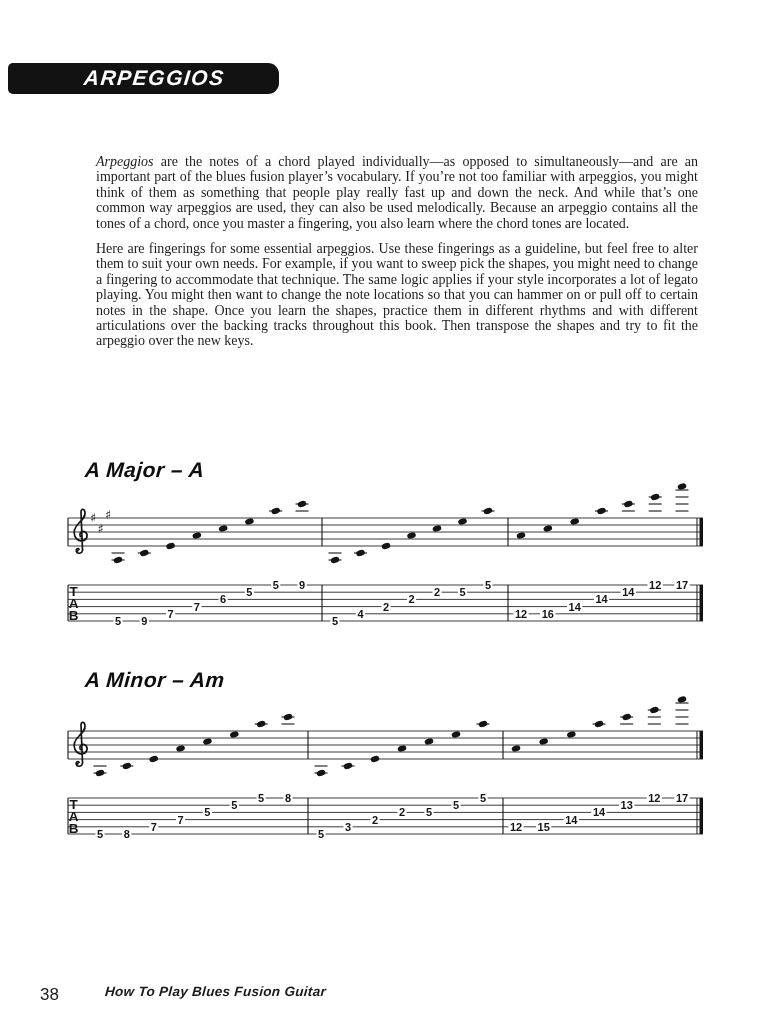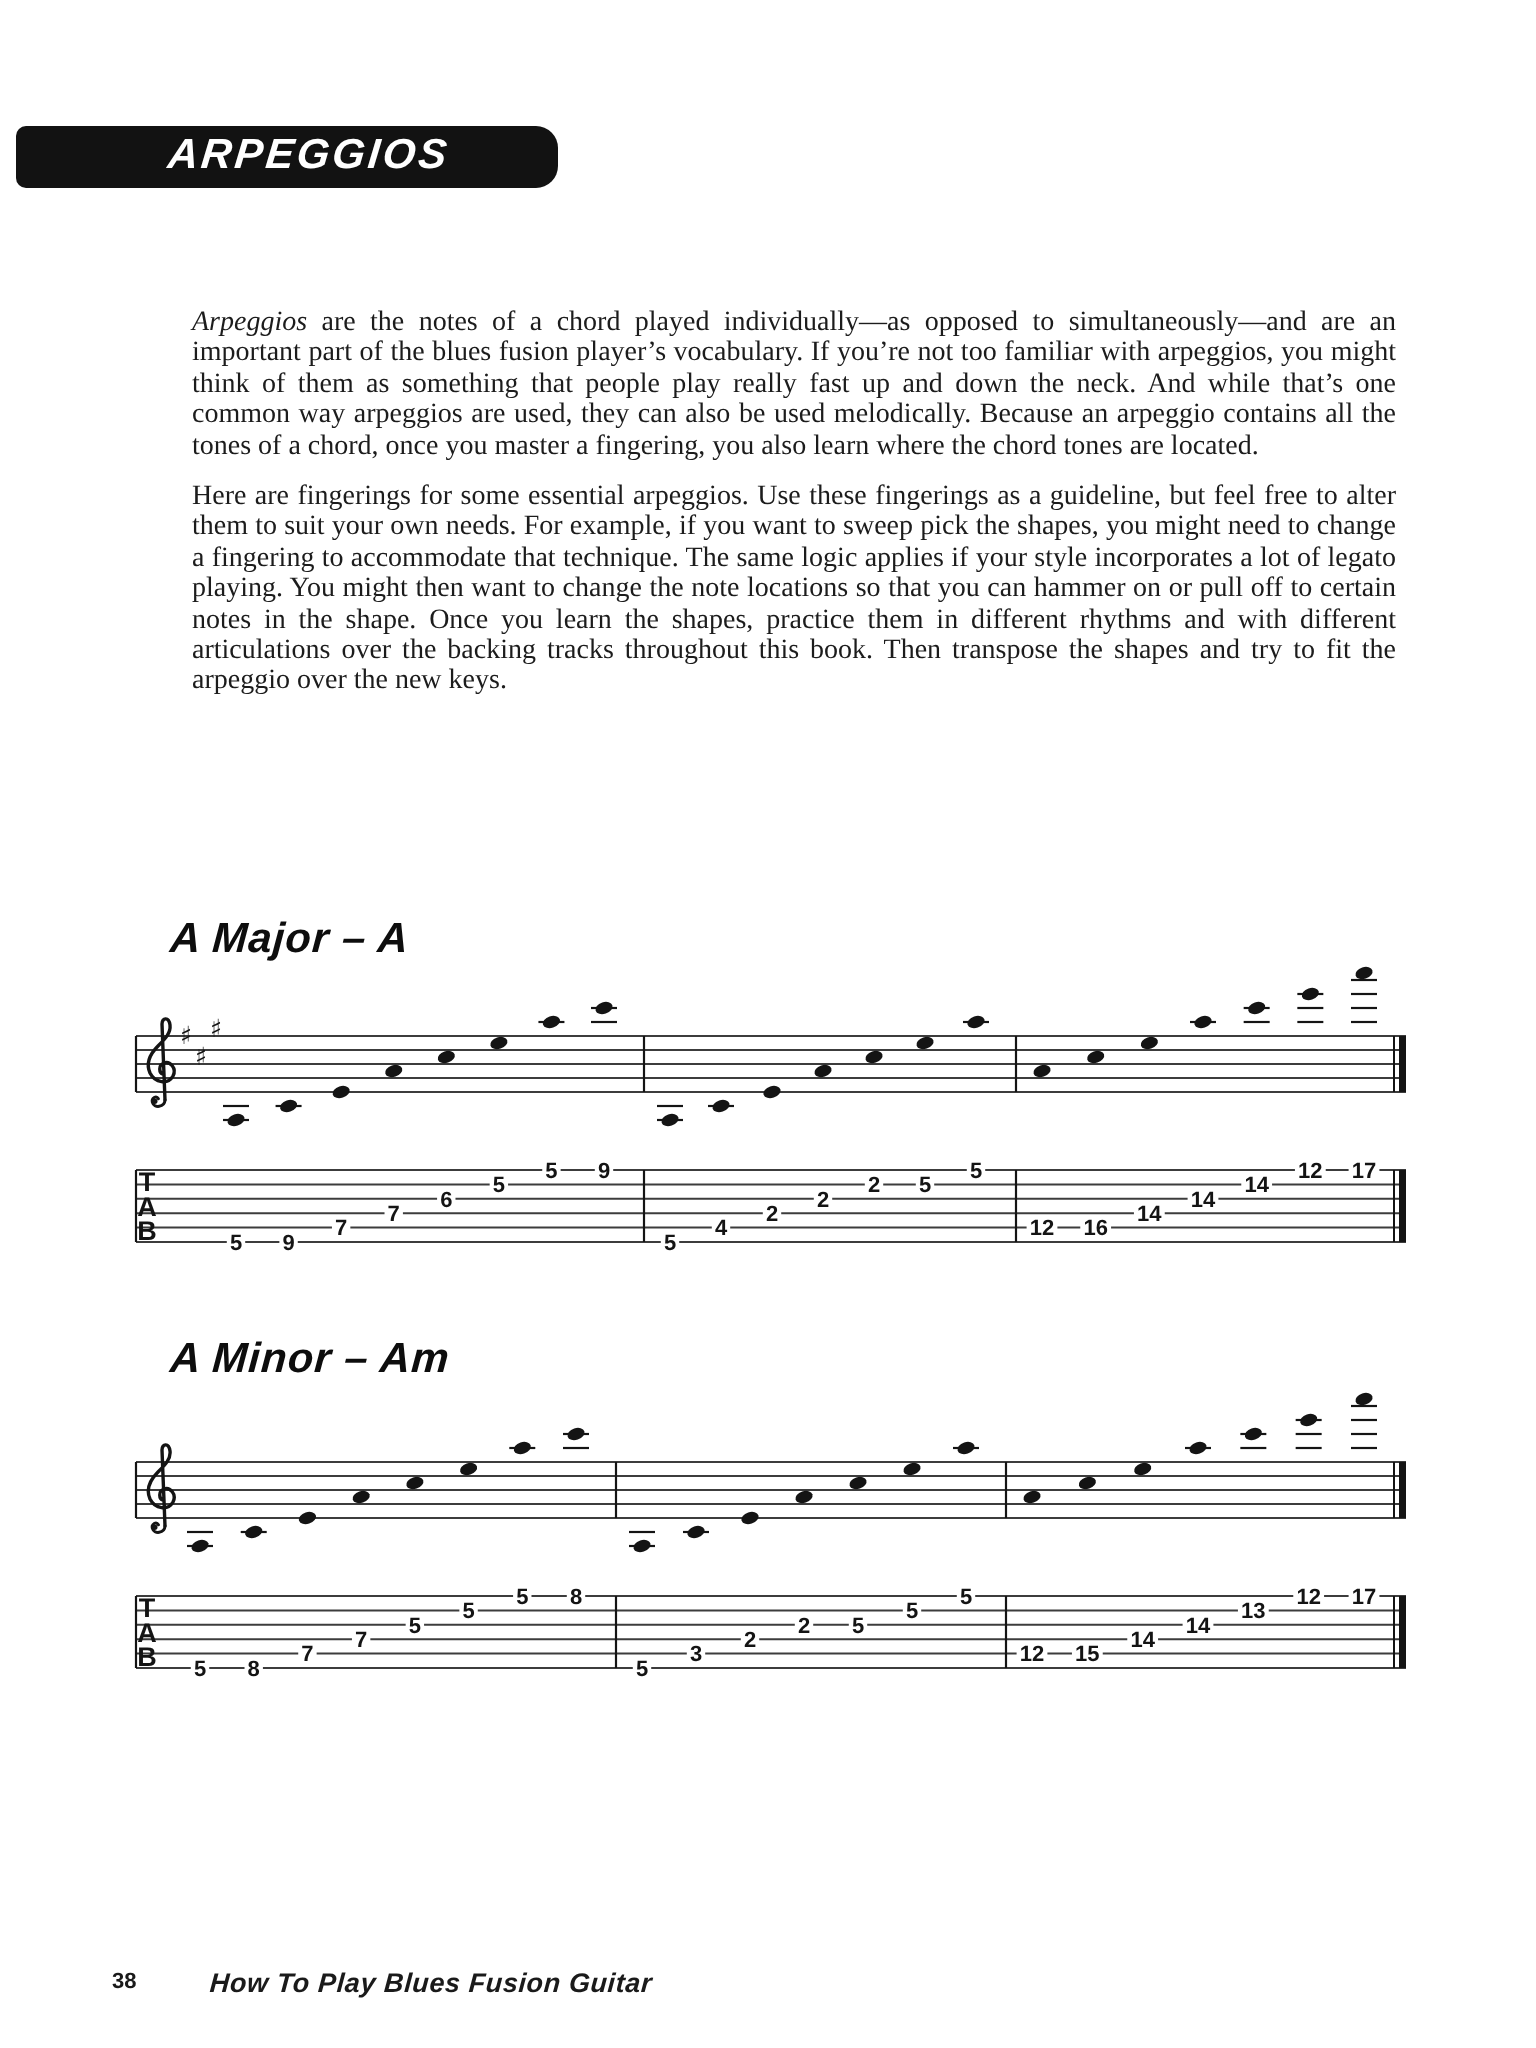--- a/index.html
+++ b/index.html
@@ -14,21 +14,21 @@
          text-align:justify;margin-top:24px;}
   .intro p{margin:0 0 10px 0;}
   .ex-title{position:absolute;left:85px;font-family:"Liberation Sans", sans-serif;
          font-weight:bold;font-style:italic;font-size:21px;letter-spacing:.5px;color:#0d0d0d;
          transform:skewX(-4deg);}
   .ex-title.major{top:458px;} .ex-title.minor{top:668px;}
   .music{position:absolute;left:60px;width:660px;height:156px;}
   .music.major{top:473px;} .music.minor{top:686px;}
   .footer{position:absolute;top:984px;left:0;width:768px;
           font-family:"Liberation Sans", sans-serif;color:#1a1a1a;}
-  .footer .pgnum{position:absolute;left:40px;top:1px;font-size:11px;font-weight:bold;margin-left:16px;}
+  .footer .pgnum{position:absolute;left:40px;top:1px;font-size:17px;font-weight:normal;}
   .footer .booktitle{position:absolute;left:105px;top:0;font-size:13.5px;font-weight:bold;
           font-style:italic;letter-spacing:.3px;transform:skewX(-4deg);}
 </style>
 </head>
 <body>
 
 <div class="page">
 
   <div class="banner">
     <span class="banner-label">ARPEGGIOS</span>

